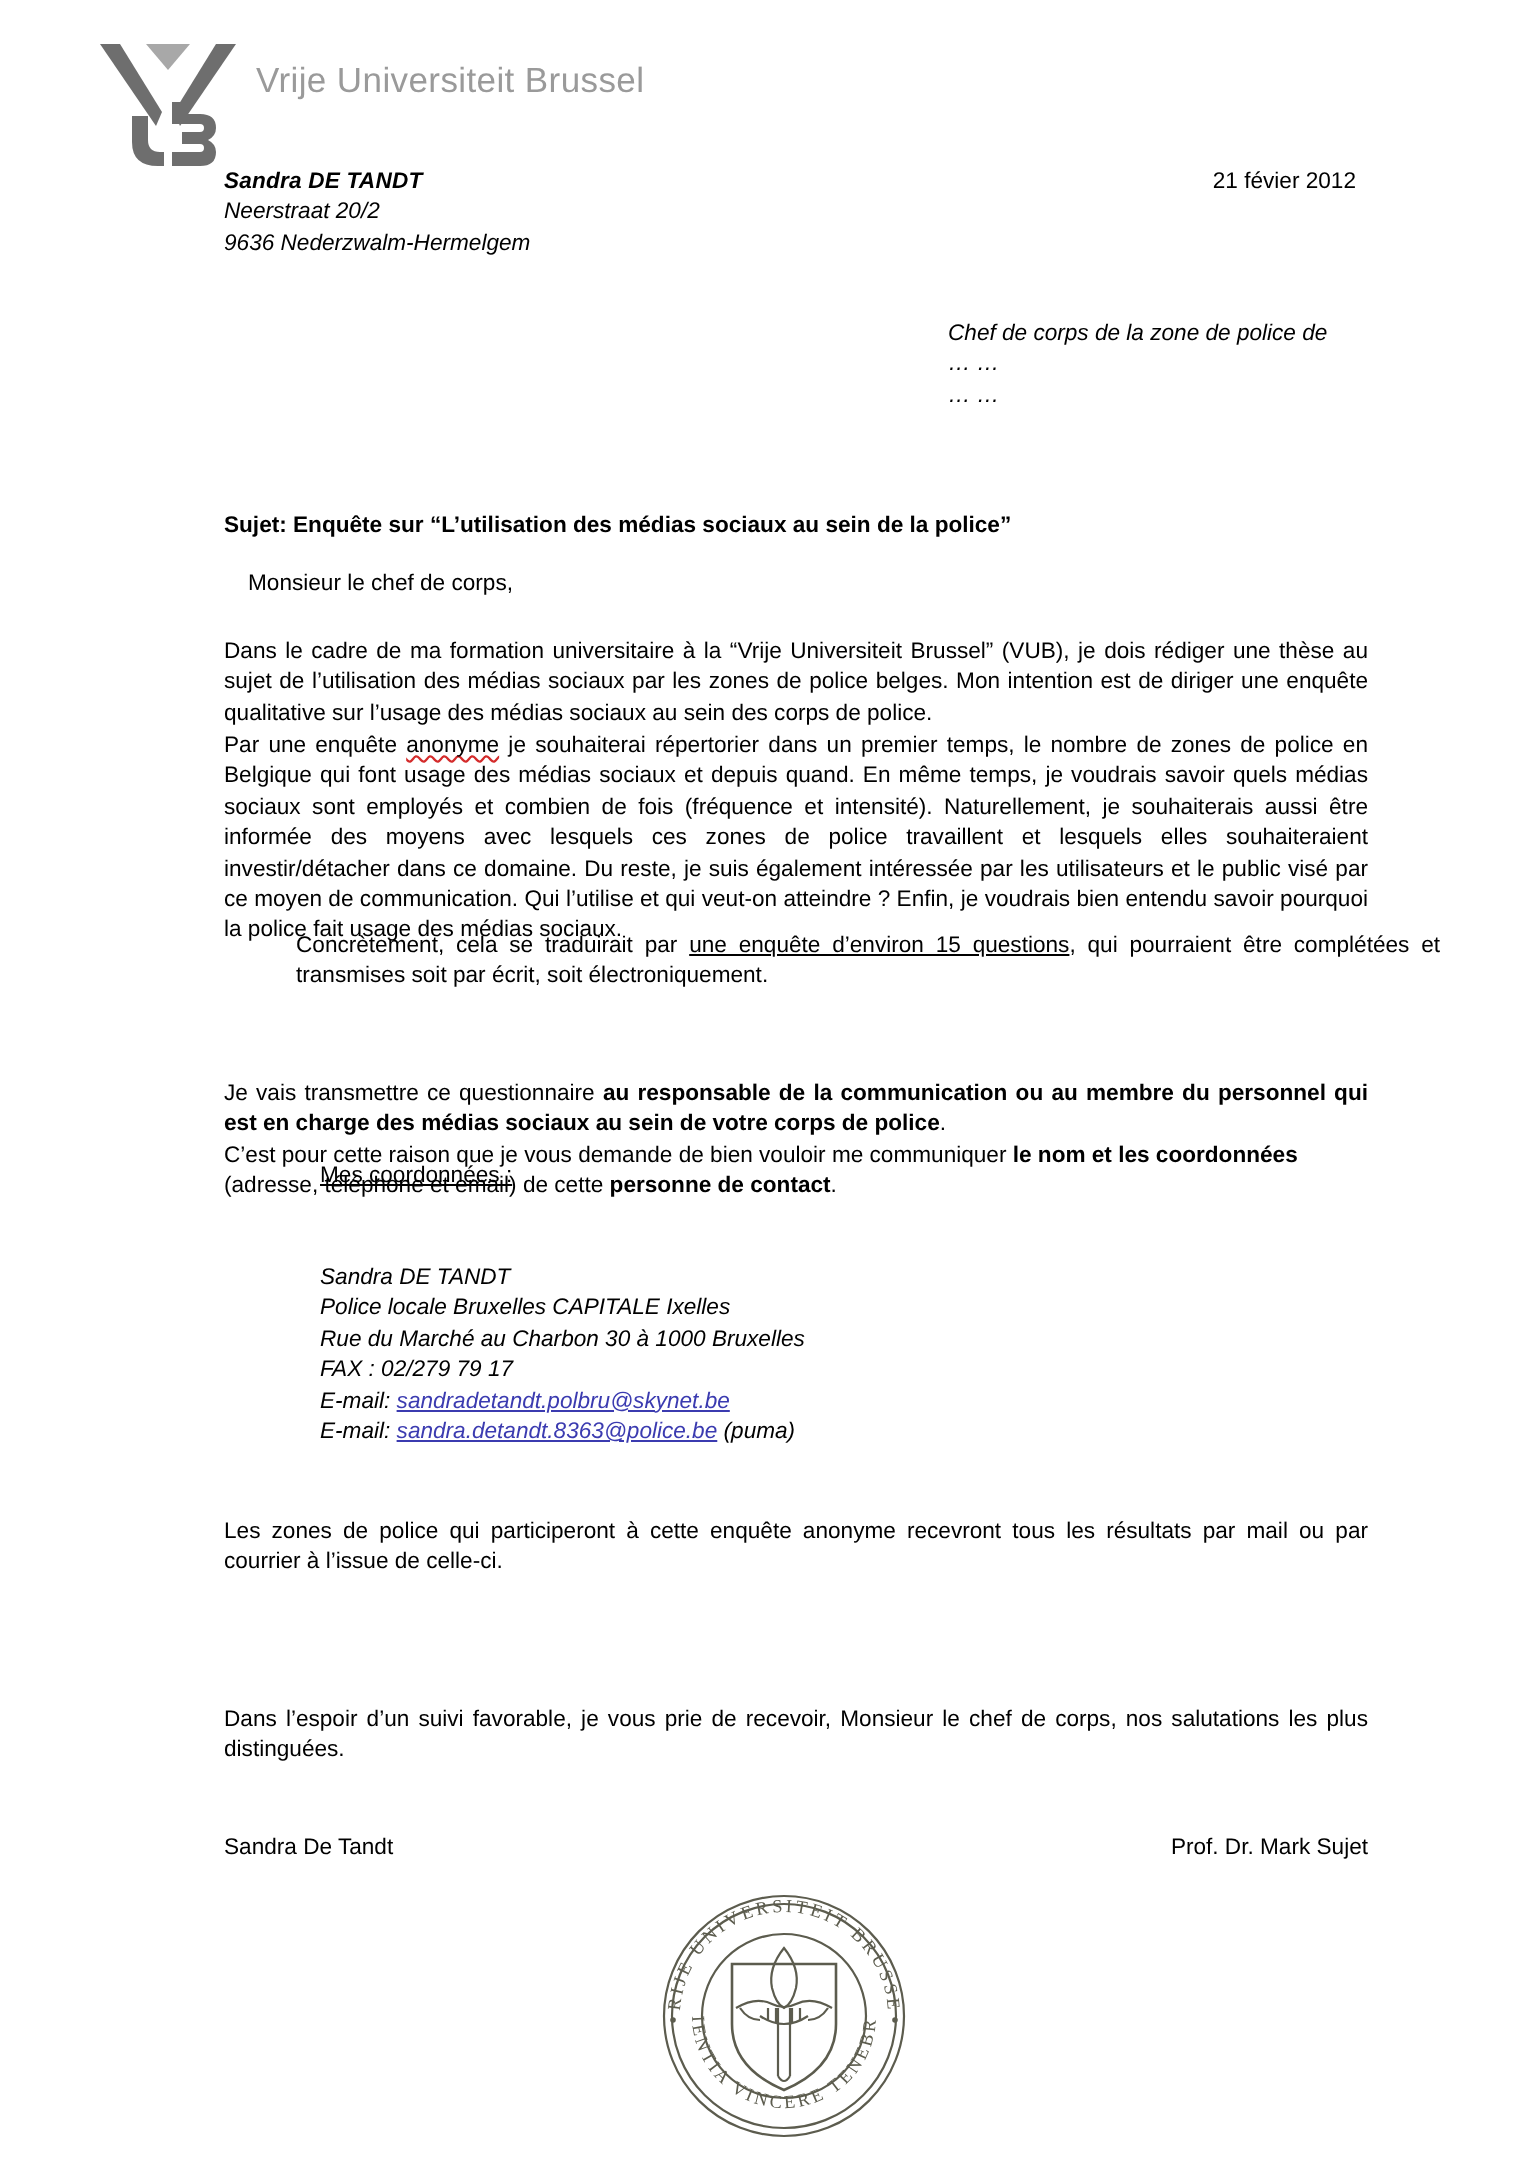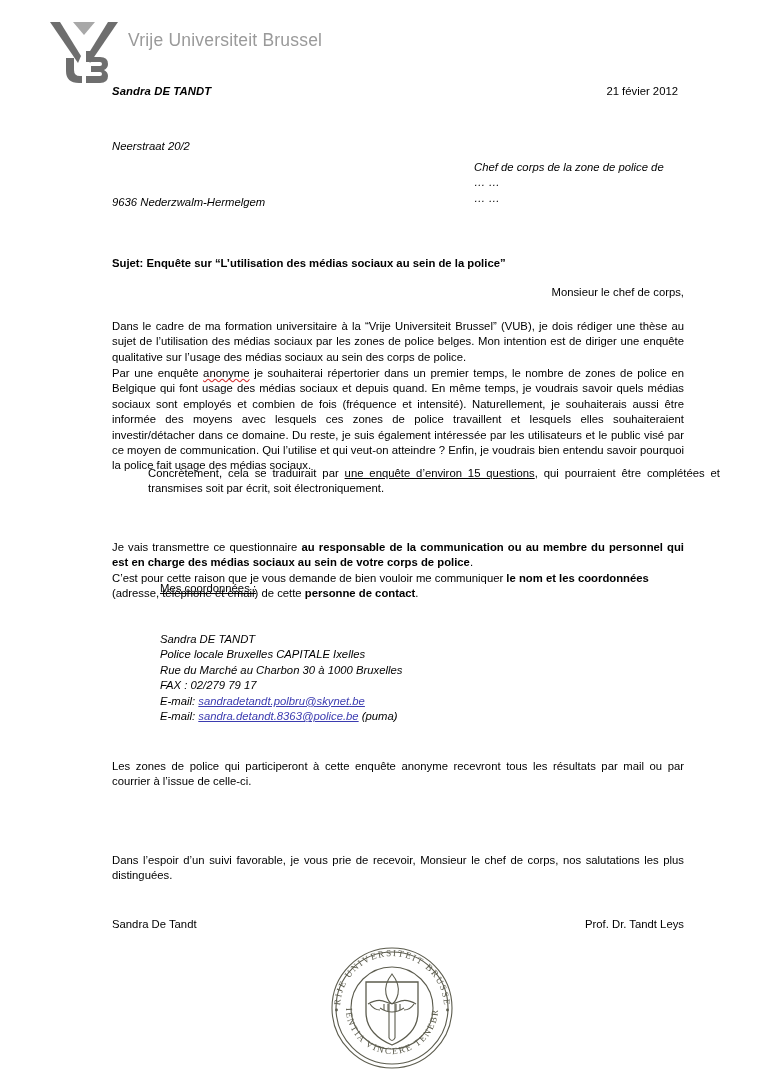--- a/index.html
+++ b/index.html
@@ -53,21 +53,21 @@
   #sender-block {
     left: 112px;
     top: 84px;
     width: 330px;
   }
   #sender-name {
     font-weight: bold;
     font-style: italic;
     letter-spacing: 0.1px;
   }
-  #sender-street, #sender-city { font-style: italic; margin-top: 40px; }
+  #sender-street, #sender-city { font-style: italic; }
 
   #date-block {
     left: 430px;
     top: 84px;
     width: 248px;
     text-align: right;
   }
 
   #recipient-block {
     left: 474px;
@@ -77,24 +77,23 @@
   }
 
   #subject-line {
     left: 112px;
     top: 256px;
     width: 572px;
     font-weight: bold;
   }
 
   #salutation {
-    left: 112px;
+    left: 124px;
     top: 285px;
     width: 572px;
-    text-align: right;
   }
 
   
   .body-col {
     position: absolute;
     left: 112px;
     width: 572px;
     font-size: 11.3px;
     line-height: 15.4px;
     text-align: justify;
@@ -221,21 +220,21 @@
     <div class="line">Rue du Marché au Charbon 30 à 1000 Bruxelles</div>
     <div class="line">FAX : 02/279 79 17</div>
     <div class="line"><span>E-mail: </span><span class="mail-link">sandradetandt.polbru@skynet.be</span></div>
     <div class="line"><span>E-mail: </span><span class="mail-link">sandra.detandt.8363@police.be</span><span> (puma)</span></div>
   </div>
 
   <div class="body-col" id="para-4">Les zones de police qui participeront à cette enquête anonyme recevront tous les résultats par mail ou par courrier à l’issue de celle-ci.</div>
   <div class="body-col" id="para-6">Dans l’espoir d’un suivi favorable, je vous prie de recevoir, Monsieur le chef de corps, nos salutations les plus distinguées.</div>
 
   <div id="sig-left">Sandra De Tandt</div>
-  <div id="sig-right">Prof. Dr. Tandt Leys</div>
+  <div id="sig-right">Prof. Dr. Mark Sujet</div>
 
   <svg id="seal" viewBox="0 0 140 140">
     <defs>
       <path id="arcTop" d="M 18,70 A 52,52 0 0 1 122,70"></path>
       <path id="arcBottom" d="M 24,70 A 46,46 0 0 0 116,70"></path>
     </defs>
     <g fill="none" stroke="#5c5c4e" stroke-width="1.1">
       <circle cx="70" cy="70" r="60"></circle>
       <circle cx="70" cy="70" r="56"></circle>
       <circle cx="70" cy="70" r="41"></circle>

